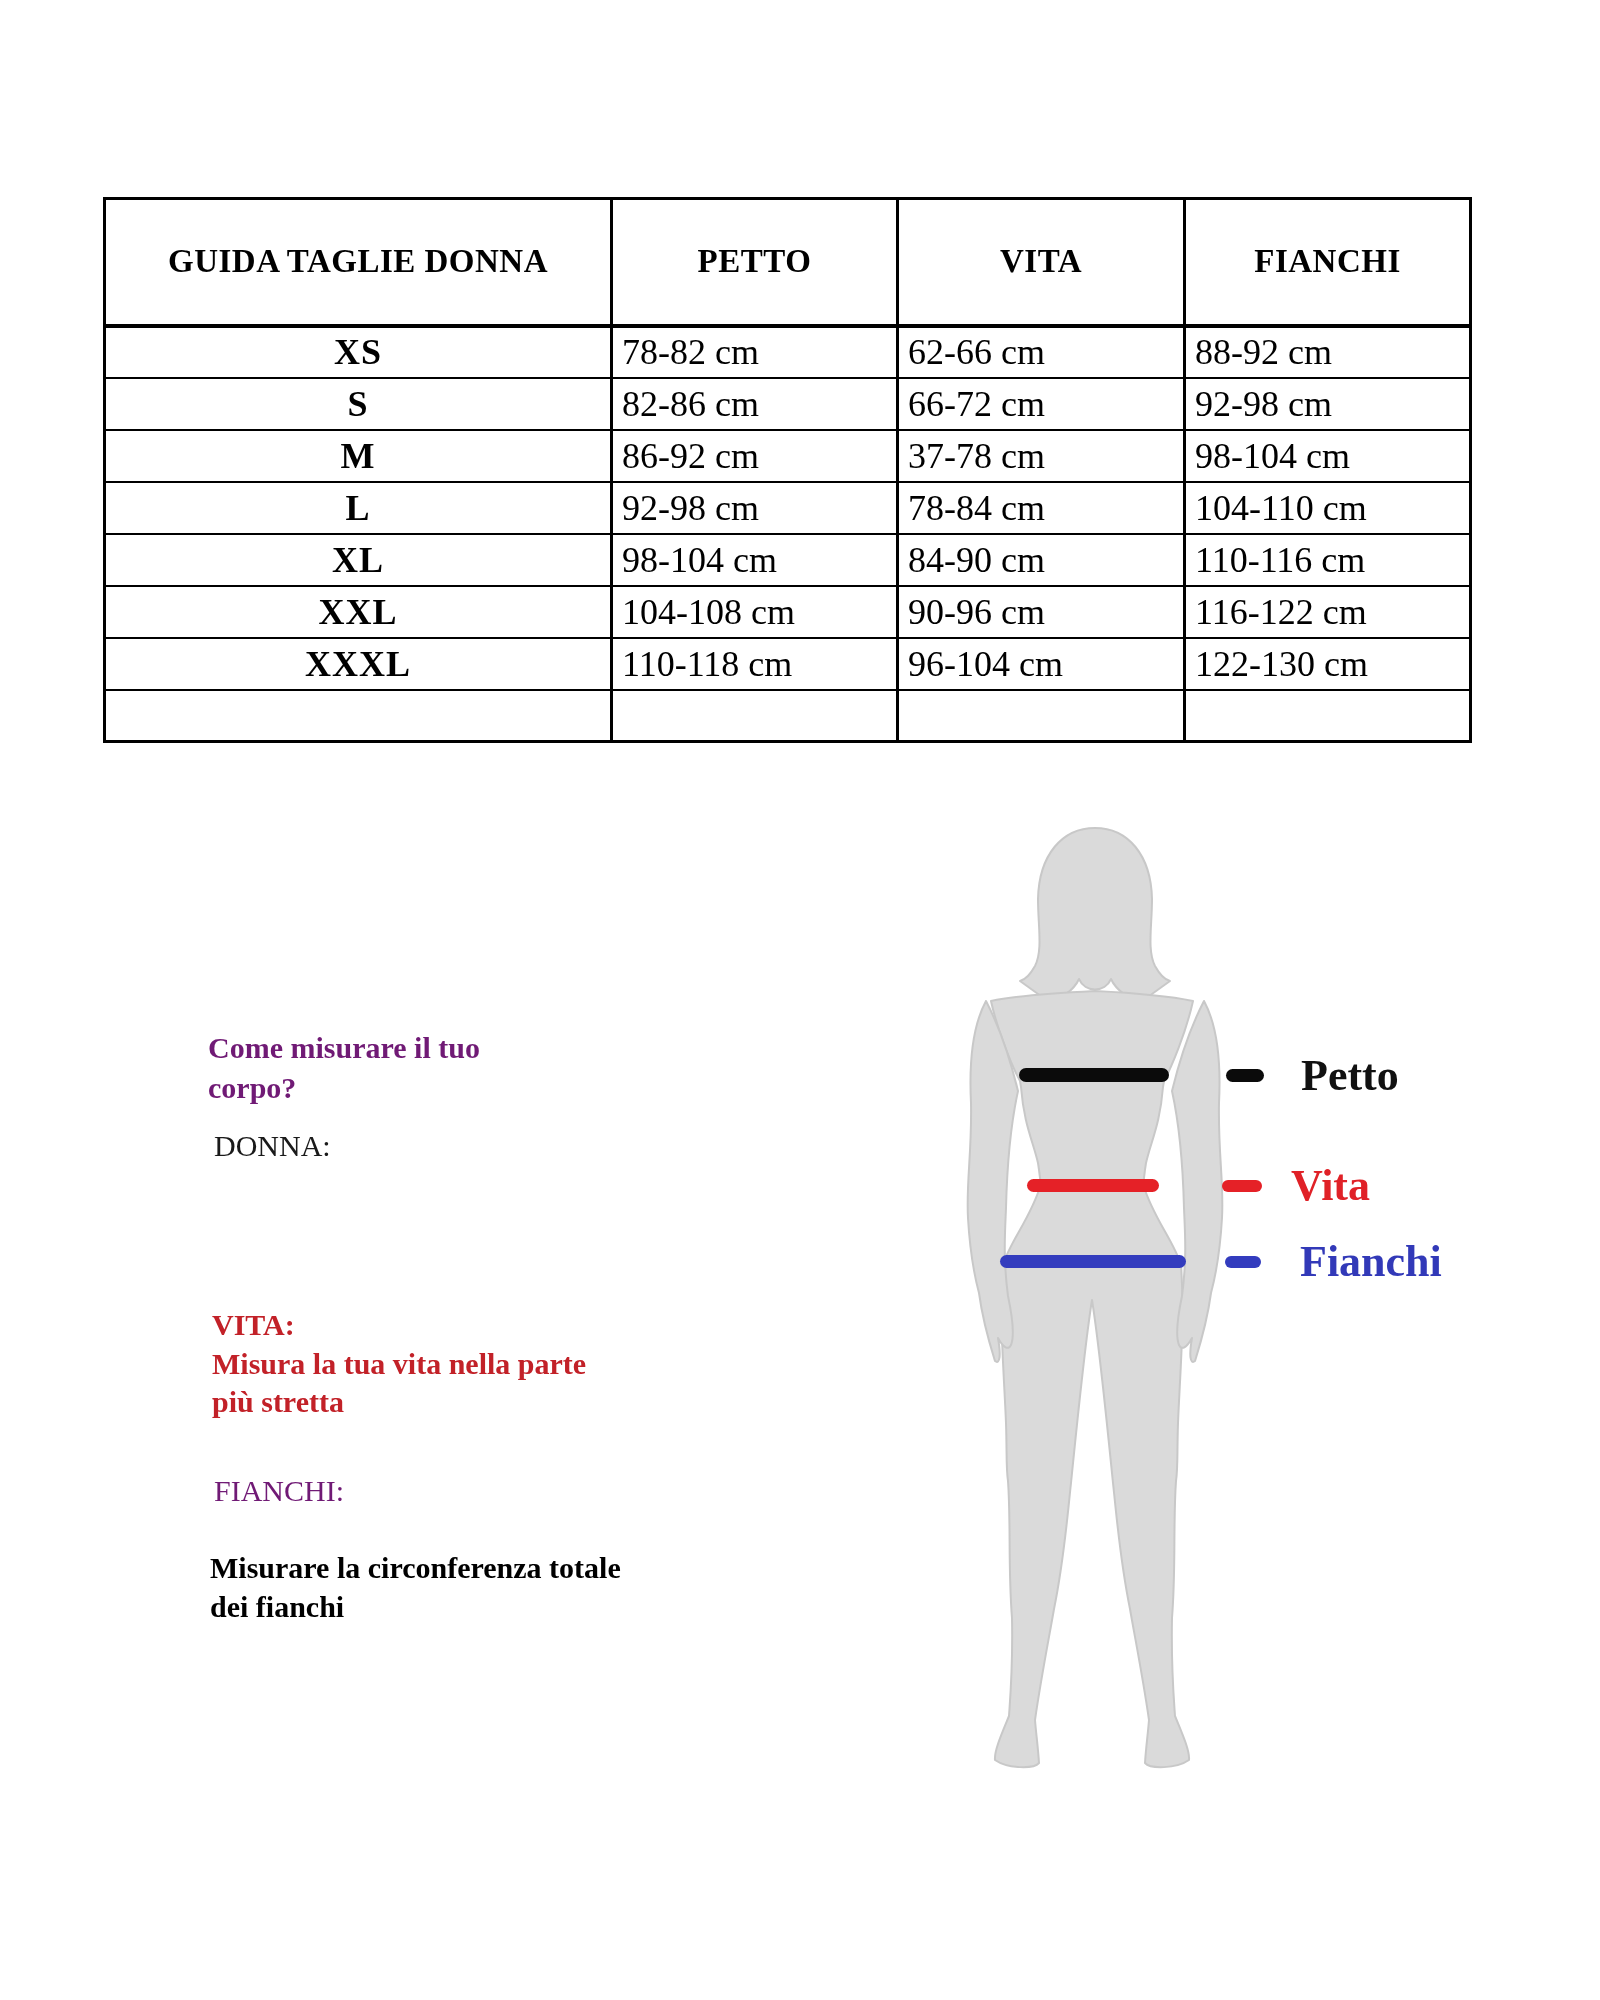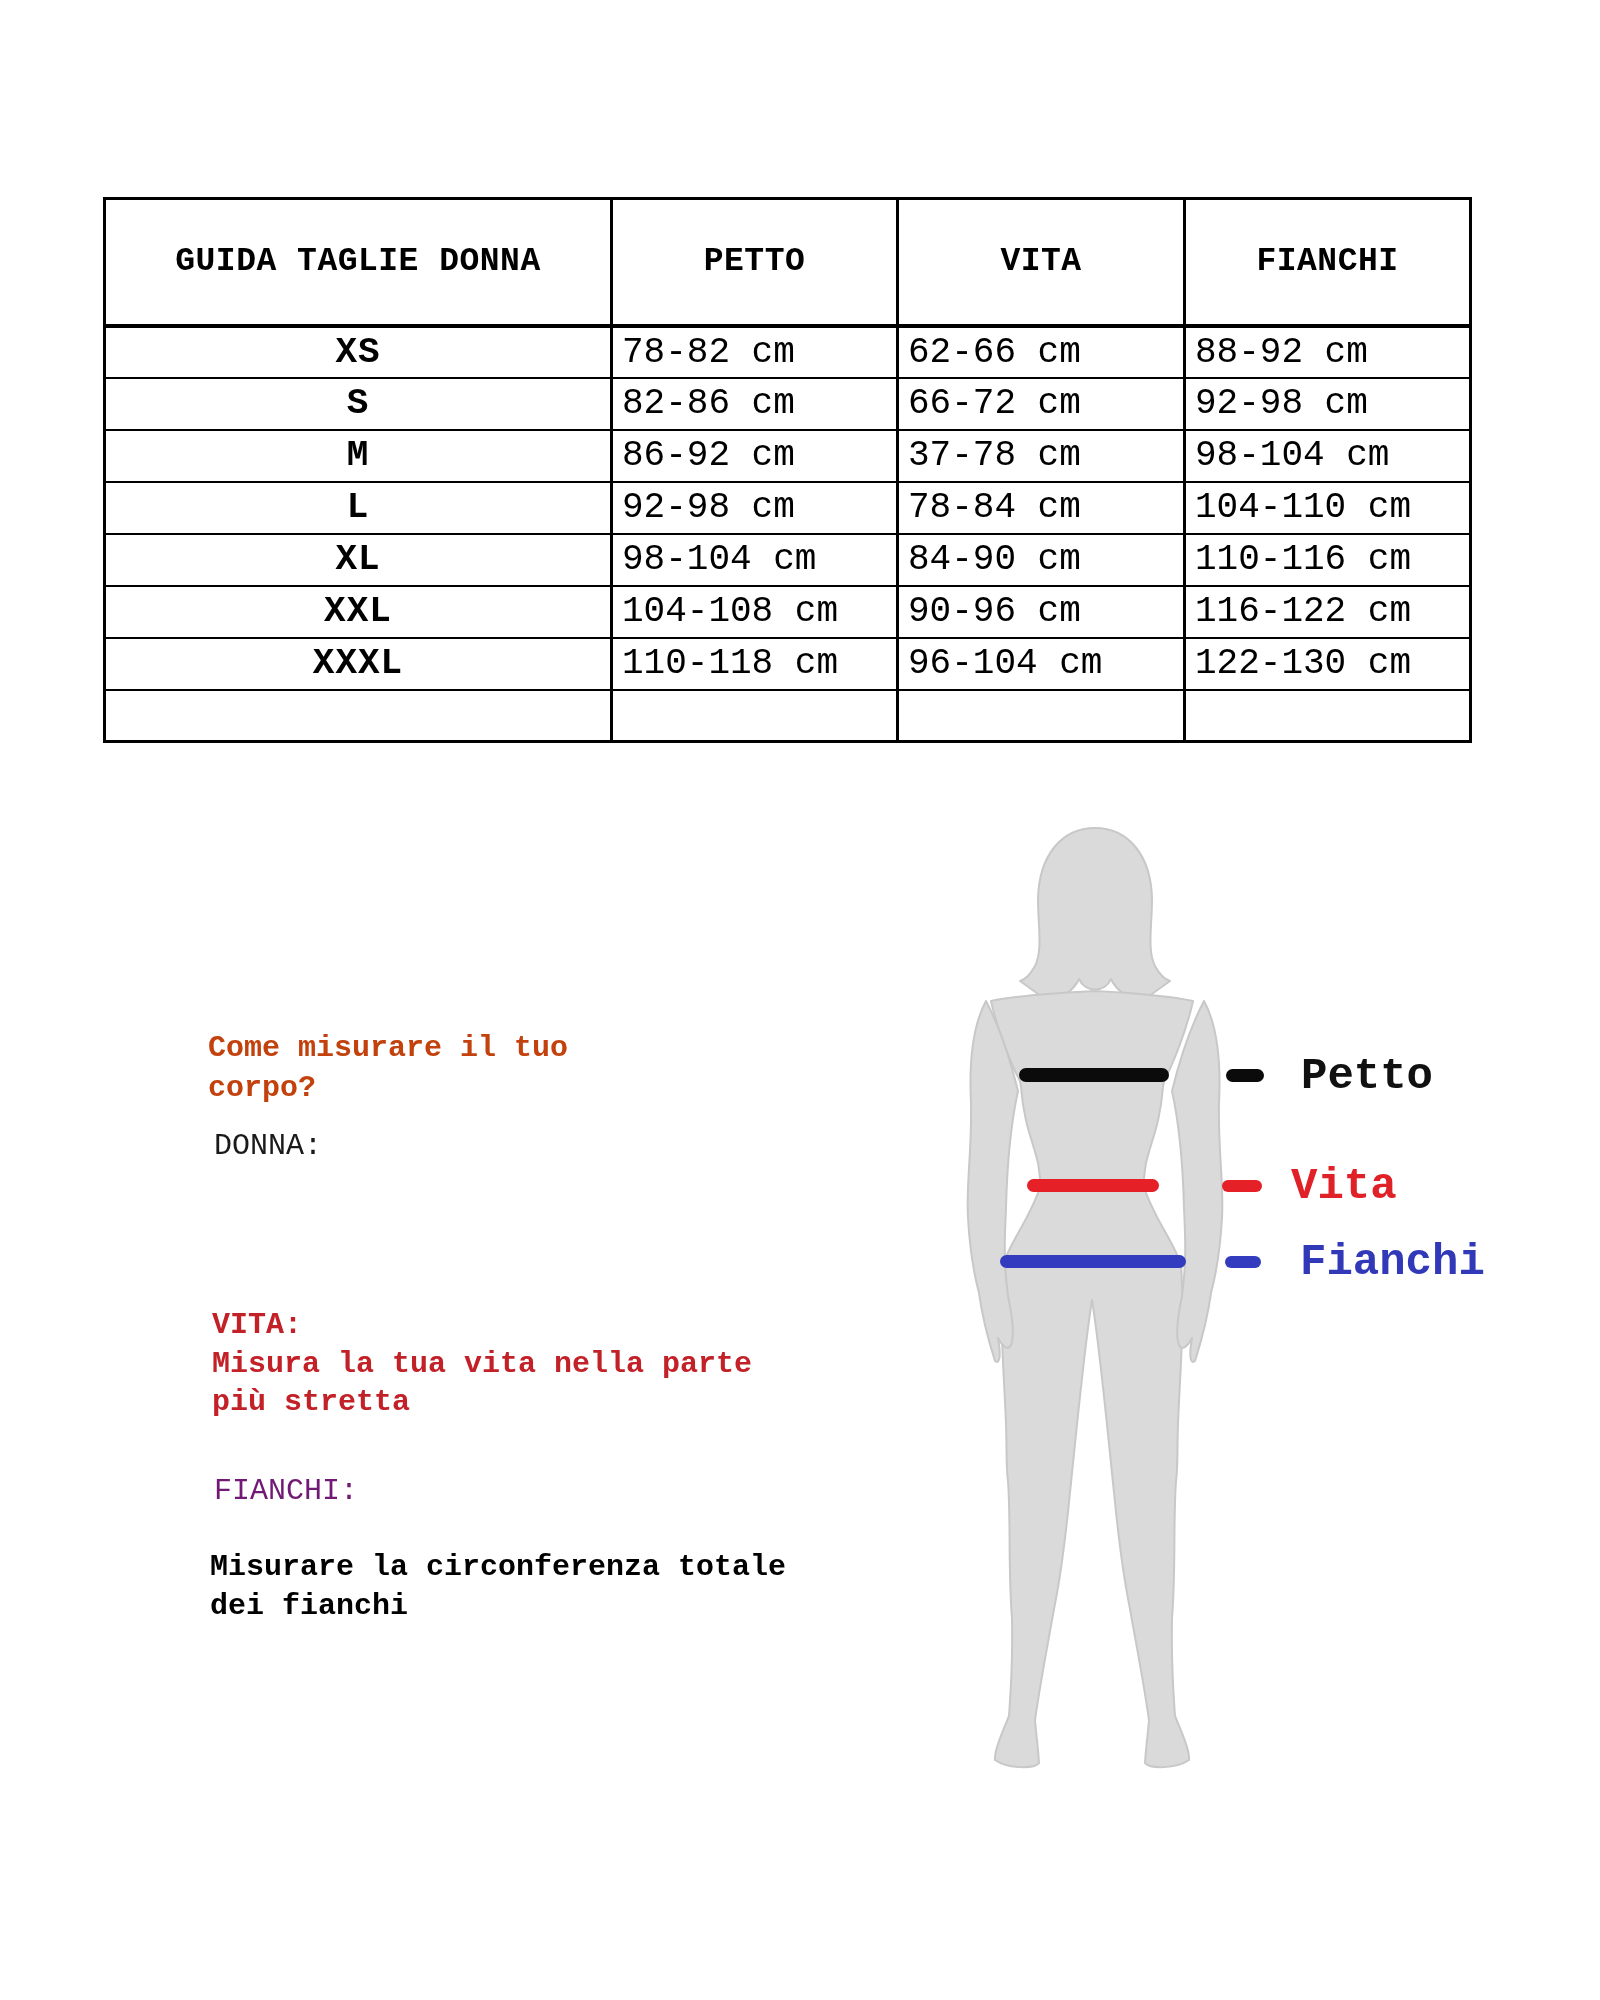--- a/index.html
+++ b/index.html
@@ -1,20 +1,20 @@
 <!DOCTYPE html>
 <html><head>
 <meta charset="utf-8">
 <style>
   html,body{margin:0;padding:0;background:#ffffff;}
   .page{
     position:relative;
     width:1600px;height:1860px;
     background:#ffffff;
-    font-family:Liberation Mono, monospace;
+    font-family:Liberation Serif, serif;
     color:#000;
     overflow:hidden;
   }
 
   
   table.size-table{
     position:absolute;left:103px;top:197px;
     width:1366px;
     border-collapse:collapse;
     table-layout:fixed;
@@ -39,21 +39,21 @@
   }
   td.size-cell{
     font-weight:bold;font-size:36px;text-align:center;letter-spacing:1px;
   }
   td.val-cell{
     font-size:36px;text-align:left;padding-left:9px;font-weight:400;
   }
 
   
   .txt{position:absolute;white-space:pre-line;line-height:40px;font-size:30px;}
-  .heading      {left:208px;top:998px; font-weight:bold;color:#c2410c;}
+  .heading      {left:208px;top:998px; font-weight:bold;color:#701a75;}
   .petto-label  {left:214px;top:1096px;font-weight:400; color:#1a1a1a;}
   .petto-text   {left:210px;top:1178px;font-weight:bold;color:#1a1a1a;line-height:38px;}
   .vita-label   {left:212px;top:1276px;font-weight:bold;color:#c22128;line-height:38px;}
   .vita-text    {left:212px;top:1315px;font-weight:bold;color:#c22128;line-height:38px;}
   .fianchi-label{left:214px;top:1441px;font-weight:400; color:#701a75;}
   .fianchi-text {left:210px;top:1518px;font-weight:bold;color:#000000;line-height:39px;}
 
   
   .figure{position:absolute;left:935px;top:823px;width:320px;height:950px;}
 

